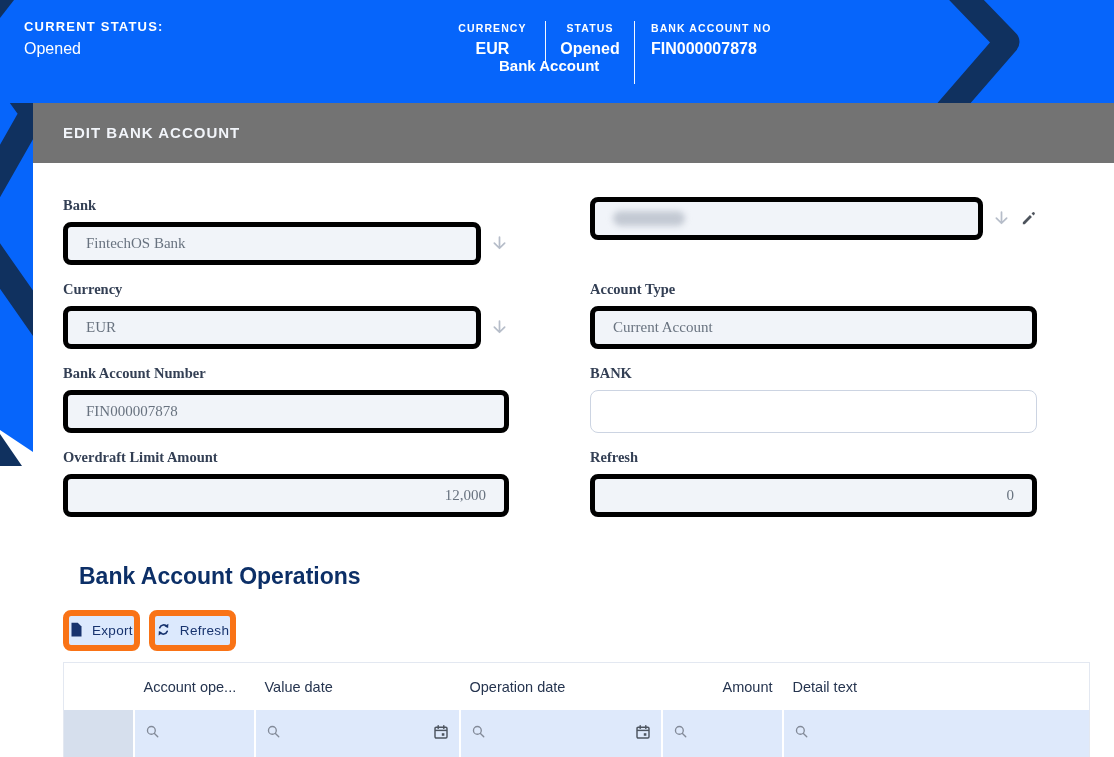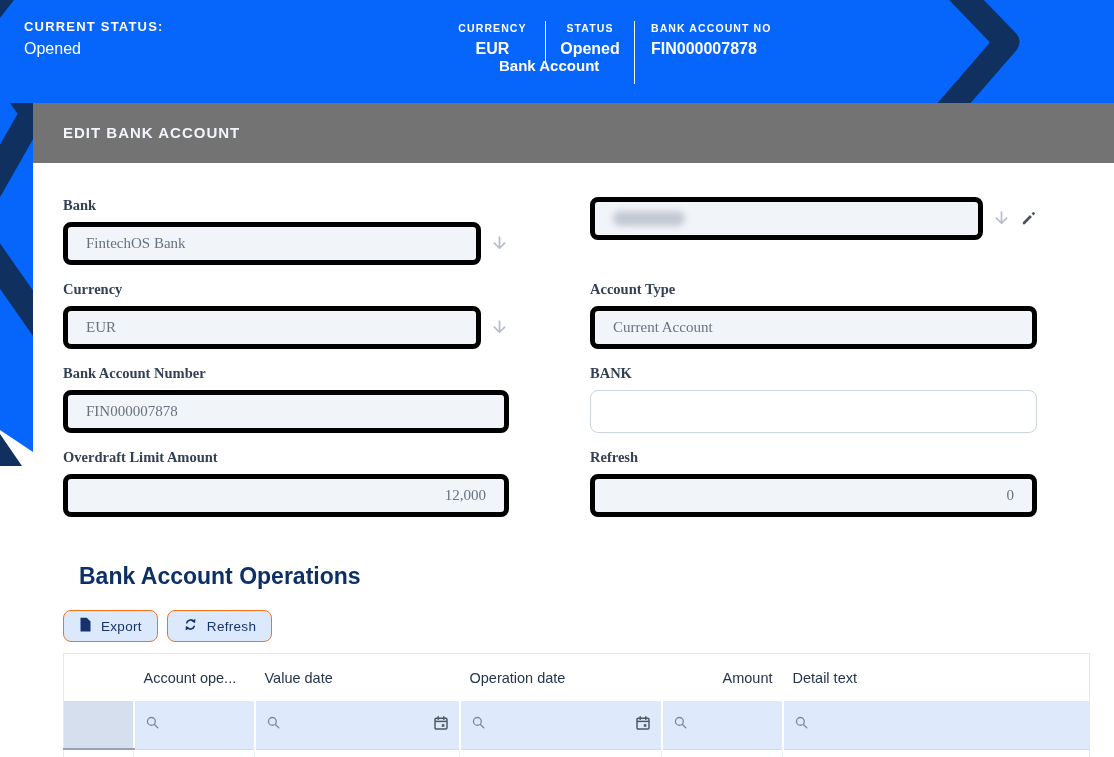--- a/index.html
+++ b/index.html
@@ -45,22 +45,22 @@
          padding:0 18px;font-size:15px;color:#68727f;background:#f1f4f9;border:5px solid #000000;}
   .input.editable{background:#fff;border:1px solid #ccd4e2;}
   .input.num{justify-content:flex-end;}
   .w420{width:420px;} .w446{width:446px;} .w402{width:402px;} .w447{width:447px;}
   .redacted{width:72px;height:15px;background:#c3c9d3;border-radius:8px;filter:blur(3px);}
   .icon-btn{display:inline-flex;align-items:center;cursor:pointer;}
 
   
   .ops-heading{margin:46px 16px 0;font-size:23px;font-weight:600;color:#0c2f67;}
   .toolbar{margin-top:20px;display:flex;gap:9px;}
-  .btn{display:inline-flex;align-items:center;gap:9px;height:32px;padding:0 15px;
-       background:#dce9fd;border:1px solid #f97316;border-radius:8px;color:#17336e;
+  .btn{display:inline-flex;align-items:center;gap:9px;height:41px;padding:0 1px;
+       background:#dce9fd;border:6px solid #f97316;border-radius:8px;color:#17336e;
        font-size:13.5px;letter-spacing:.3px;cursor:pointer;
        font-family:"Liberation Sans","DejaVu Sans",sans-serif;}
 
   
   .ops-table{margin-top:11px;width:1026px;border-collapse:collapse;table-layout:fixed;
              border:1px solid #e3e8f1;border-bottom:none;}
   .ops-table th{height:47px;font-weight:400;font-size:14.5px;color:#25344f;text-align:left;
                 padding:0 10px;background:#fff;white-space:nowrap;overflow:hidden;}
   .ops-table th.num{text-align:right;}
   tr.filter-row td{background:#dee9fb;height:47px;border-right:2px solid #fff;

